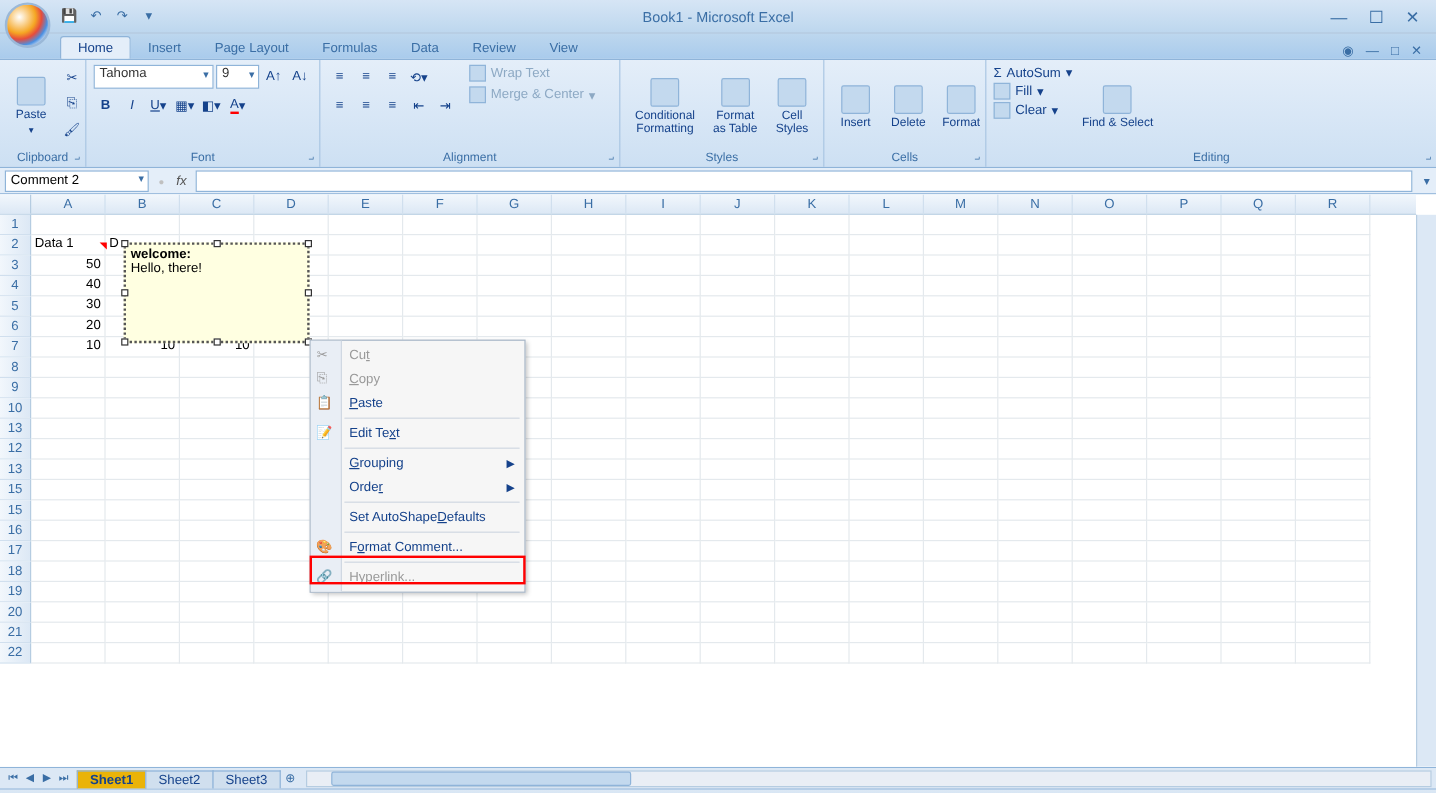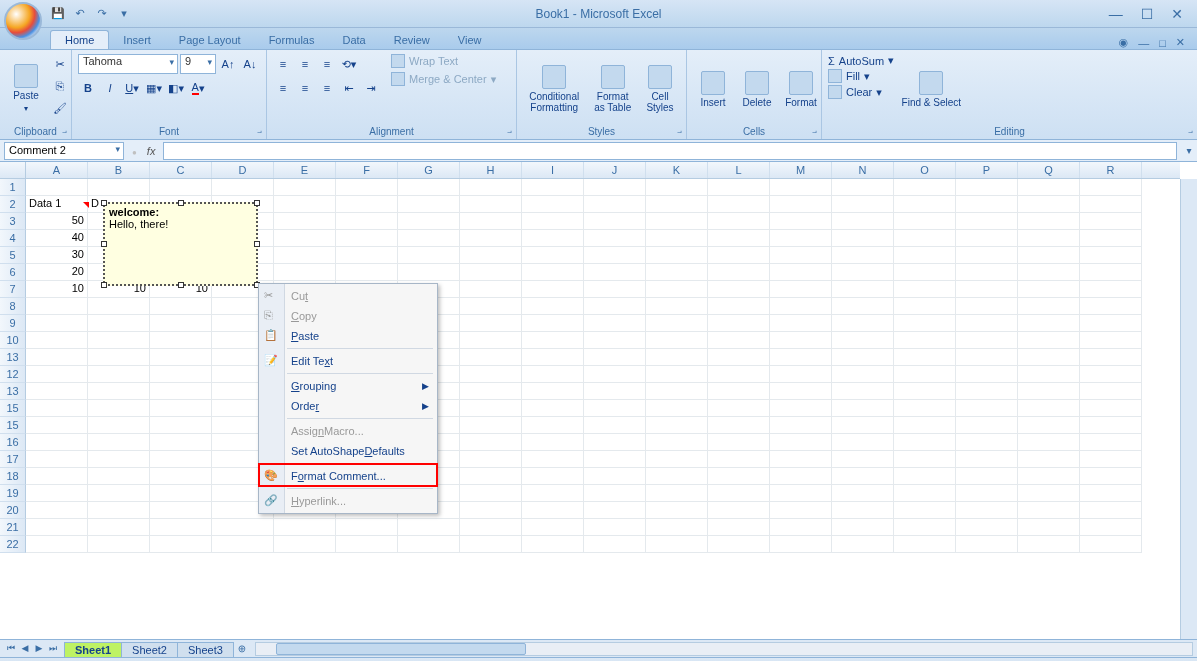--- a/index.html
+++ b/index.html
@@ -81,21 +81,21 @@
 .ctxitem .arrow { margin-left: auto; font-size: 9px; }
 .ctxsep { height: 1px; background: #d0d8e2; margin: 2px 4px 2px 28px; }
 .ctxitem .micn { position: absolute; left: 5px; top: 3px; width: 16px; height: 16px; }
 .highlight-box { position: absolute; border: 2px solid #f00; left: 258px; top: 463px; width: 180px; height: 24px; pointer-events: none; }
 
 
 .sheettabs { height: 18px; background: #dce8f5; display: flex; align-items: center; border-top: 1px solid #8fb4d9; }
 .navbtns { display: flex; gap: 0; padding: 0 4px; }
 .navbtns span { width: 14px; text-align: center; font-size: 9px; color: #3a6ea5; }
 .sheettab { padding: 1px 10px; font-size: 11px; background: #d0dfee; border: 1px solid #8fb4d9; border-bottom: none; margin-right: -1px; color: #15428b; position: relative; top: 1px; }
-.sheettab.active { background: #bef264; font-weight: bold; }
+.sheettab.active { background: #eab308; font-weight: bold; }
 .sheet-insert { width: 18px; text-align: center; font-size: 10px; color: #3a6ea5; }
 .hscroll { flex: 1; margin: 0 4px; height: 14px; background: #e9eef5; border: 1px solid #b5cce1; position: relative; }
 .hscroll-thumb { position: absolute; left: 20px; top: 0; bottom: 0; width: 250px; background: #c3d9ee; border: 1px solid #8fb4d9; border-radius: 2px; }
 
 
 .statusbar { height: 20px; background: linear-gradient(#dce8f5,#c3d9ee); display: flex; align-items: center; font-size: 11px; color: #3a6ea5; padding: 0 6px; border-top: 1px solid #8fb4d9; }
 .zoom { margin-left: auto; display: flex; align-items: center; gap: 6px; }
 .viewbtns { display: flex; gap: 2px; margin-right: 10px; }
 .viewbtns span { width: 18px; height: 14px; border: 1px solid #8fb4d9; background: #e9eef5; }
 
@@ -730,21 +730,20 @@
   <div class="iconcol"></div>
   <div class="ctxitem disabled"><span class="micn">✂</span>Cu<u>t</u></div>
   <div class="ctxitem disabled"><span class="micn">⎘</span><u>C</u>opy</div>
   <div class="ctxitem"><span class="micn">📋</span><u>P</u>aste</div>
   <div class="ctxsep"></div>
   <div class="ctxitem"><span class="micn">📝</span>Edit Te<u>x</u>t</div>
   <div class="ctxsep"></div>
   <div class="ctxitem"><u>G</u>rouping<span class="arrow">▶</span></div>
   <div class="ctxitem">Orde<u>r</u><span class="arrow">▶</span></div>
   <div class="ctxsep"></div>
-  <div class="ctxitem disabled">Assig<u>n</u> Macro...</div>
   <div class="ctxitem">Set AutoShape <u>D</u>efaults</div>
   <div class="ctxsep"></div>
   <div class="ctxitem"><span class="micn">🎨</span>F<u>o</u>rmat Comment...</div>
   <div class="ctxsep"></div>
   <div class="ctxitem disabled"><span class="micn">🔗</span><u>H</u>yperlink...</div>
 </div>
 <div class="highlight-box"></div>
 
 <div class="sheettabs">
   <div class="navbtns">

